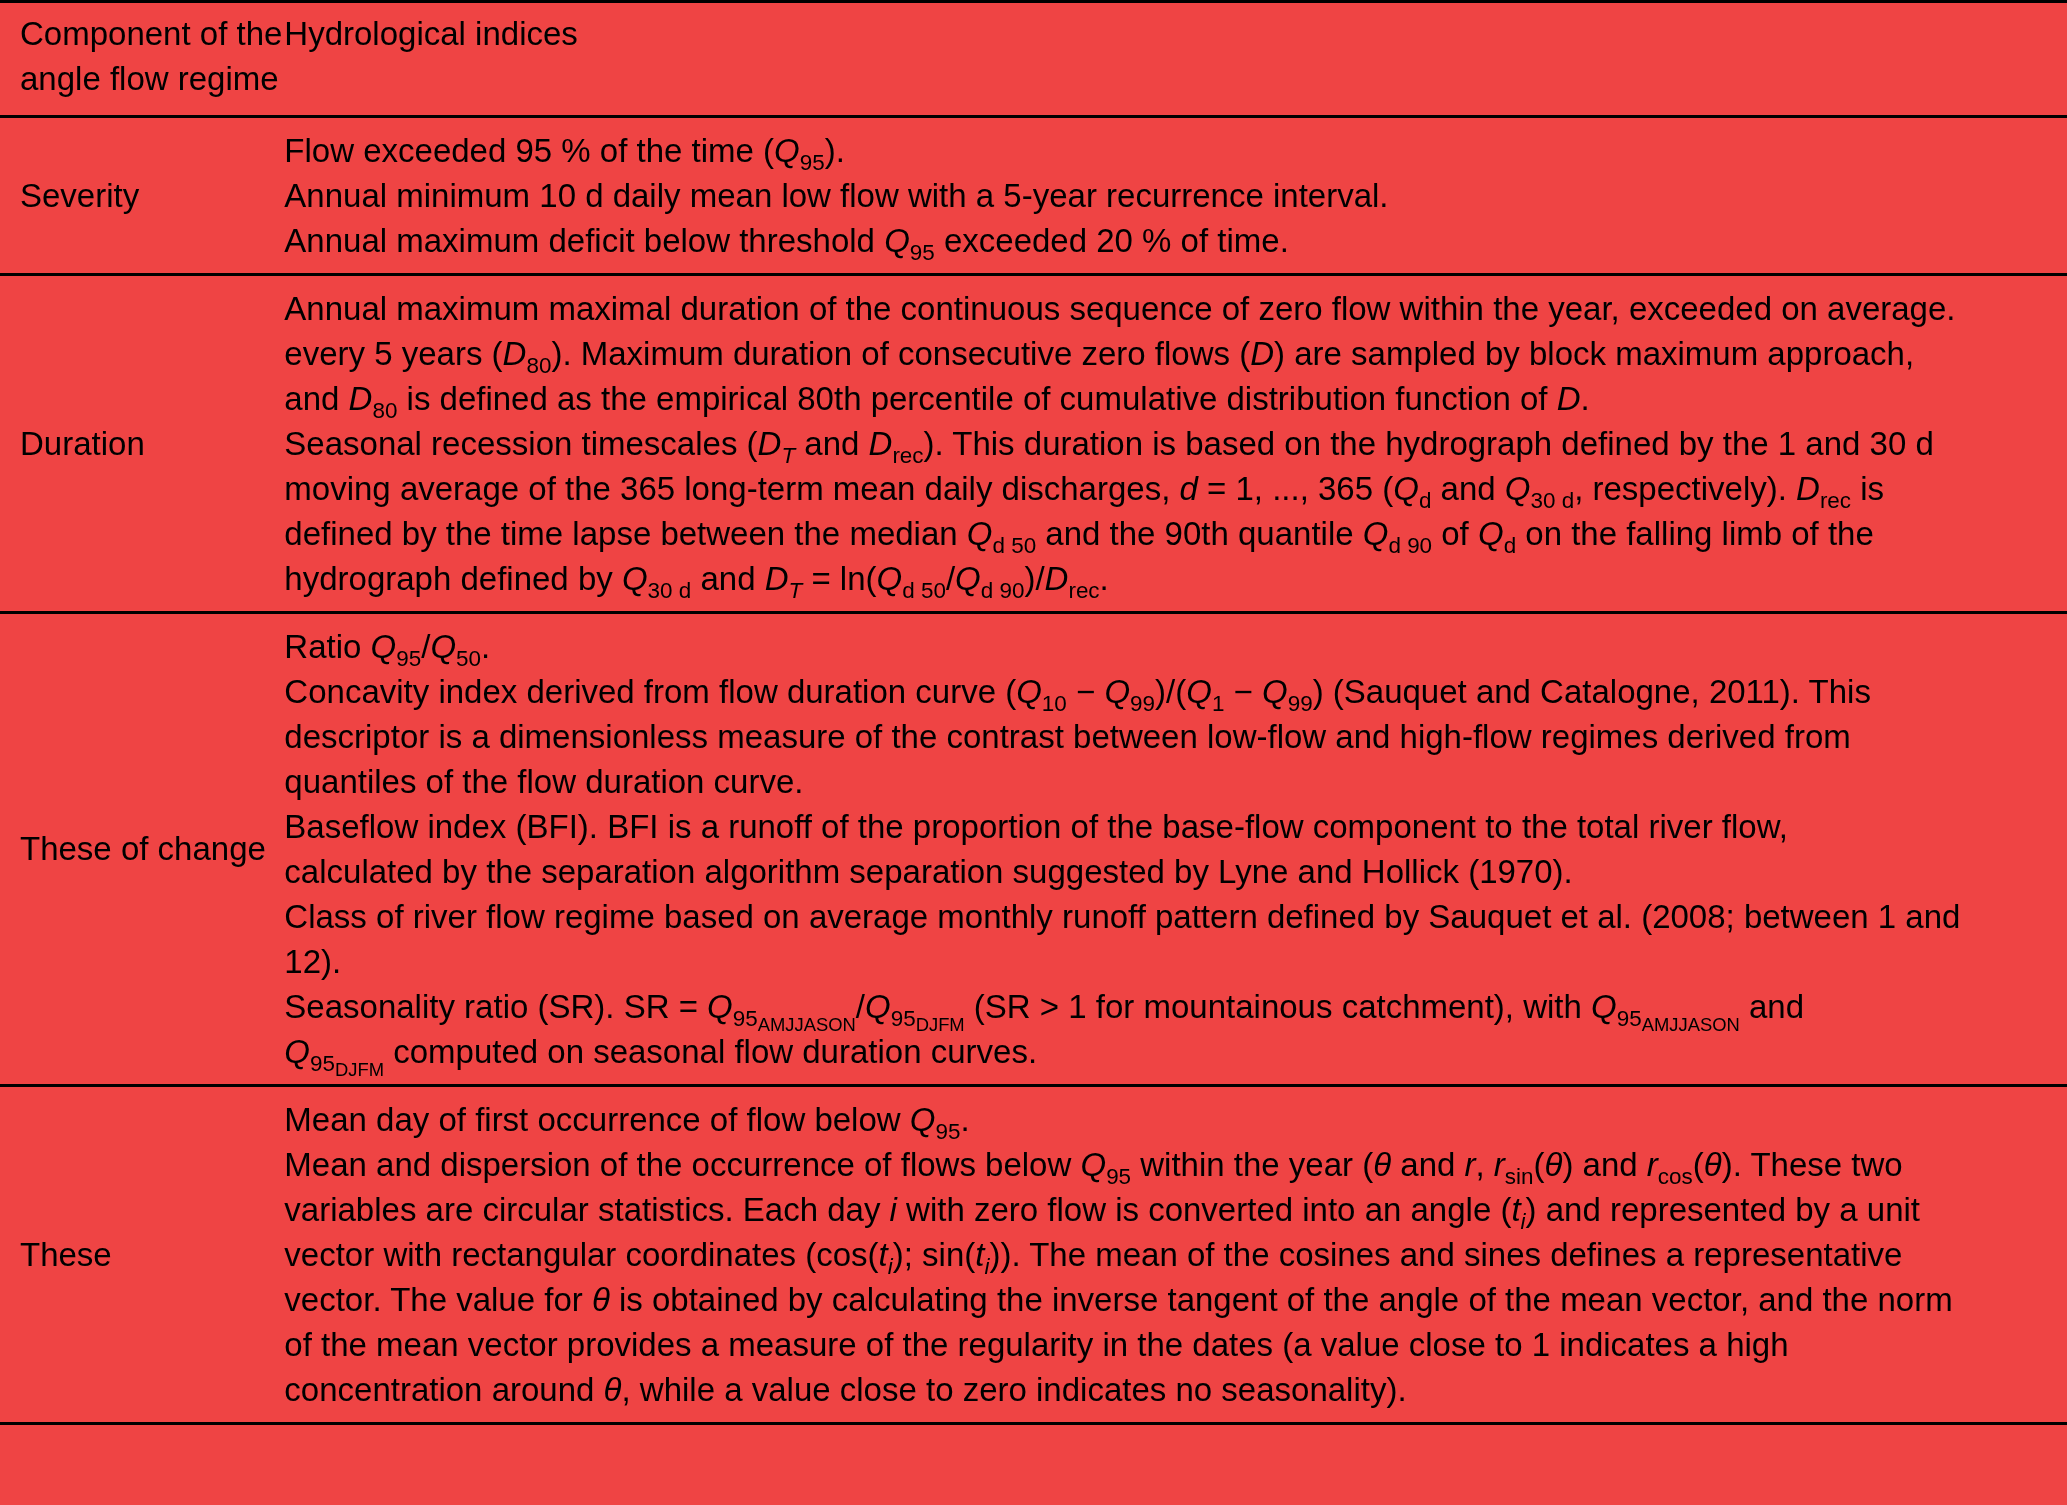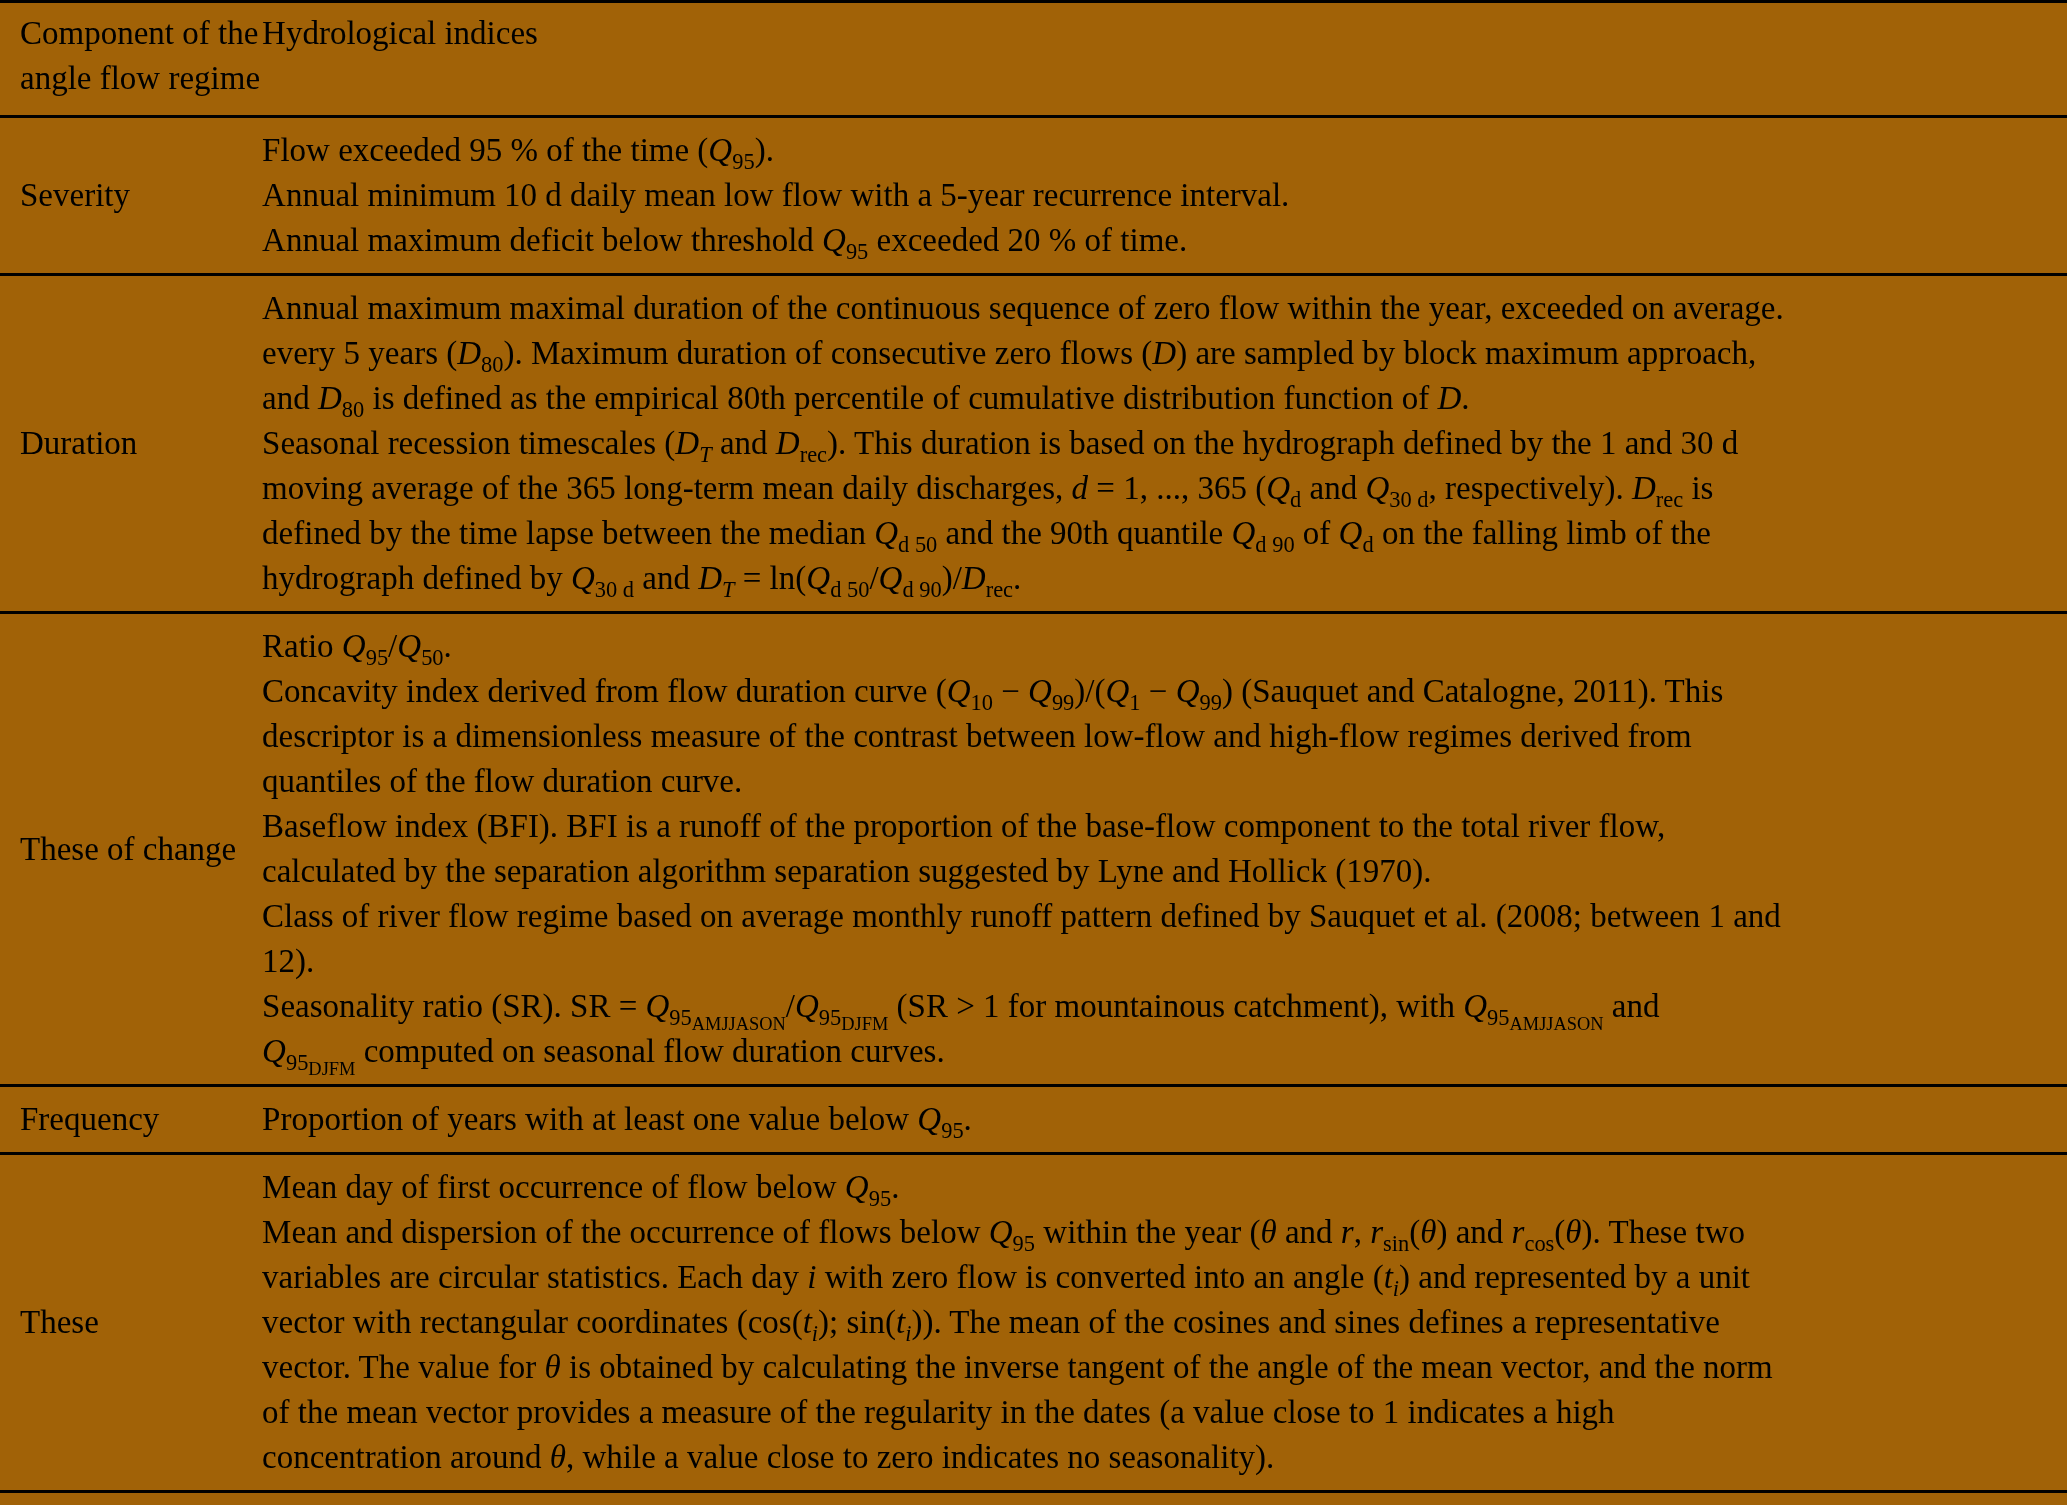--- a/index.html
+++ b/index.html
@@ -4,23 +4,23 @@
 <style>
   html, body {
     margin: 0;
     padding: 0;
     background: #ffffff;
   }
   .page {
     width: 2067px;
     min-height: 1505px;
     box-sizing: border-box;
-    background: #a16207;
+    background: #ef4444;
     color: #000000;
-    font-family: Liberation Serif, serif;
+    font-family: Liberation Sans, sans-serif;
     font-size: 33px;
   }
   table.hydro-table {
     width: 100%;
     border-collapse: collapse;
     border-top: 3px solid #000;
     border-bottom: 3px solid #000;
   }
   thead tr {
     border-bottom: 3px solid #000;
@@ -113,26 +113,20 @@
             <div class="index-line">quantiles of the flow duration curve.</div>
             <div class="index-line">Baseflow index (BFI). BFI is a runoff of the proportion of the base-flow component to the total river flow,</div>
             <div class="index-line">calculated by the separation algorithm separation suggested by Lyne and Hollick (1970).</div>
             <div class="index-line">Class of river flow regime based on average monthly runoff pattern defined by Sauquet et al. (2008; between 1 and</div>
             <div class="index-line">12).</div>
             <div class="index-line">Seasonality ratio (SR). SR = <i>Q</i><sub>95<sub>AMJJASON</sub></sub>/<i>Q</i><sub>95<sub>DJFM</sub></sub> (SR &gt; 1 for mountainous catchment), with <i>Q</i><sub>95<sub>AMJJASON</sub></sub> and</div>
             <div class="index-line"><i>Q</i><sub>95<sub>DJFM</sub></sub> computed on seasonal flow duration curves.</div>
           </td>
         </tr>
         <tr>
-          <td class="component-cell">Frequency</td>
-          <td class="indices-cell">
-            <div class="index-line">Proportion of years with at least one value below <i>Q</i><sub>95</sub>.</div>
-          </td>
-        </tr>
-        <tr>
           <td class="component-cell">These</td>
           <td class="indices-cell">
             <div class="index-line">Mean day of first occurrence of flow below <i>Q</i><sub>95</sub>.</div>
             <div class="index-line">Mean and dispersion of the occurrence of flows below <i>Q</i><sub>95</sub> within the year (<i>θ</i> and <i>r</i>, <i>r</i><sub>sin</sub>(<i>θ</i>) and <i>r</i><sub>cos</sub>(<i>θ</i>). These two</div>
             <div class="index-line">variables are circular statistics. Each day <i>i</i> with zero flow is converted into an angle (<i>t</i><sub><i>i</i></sub>) and represented by a unit</div>
             <div class="index-line">vector with rectangular coordinates (cos(<i>t</i><sub><i>i</i></sub>); sin(<i>t</i><sub><i>i</i></sub>)). The mean of the cosines and sines defines a representative</div>
             <div class="index-line">vector. The value for <i>θ</i> is obtained by calculating the inverse tangent of the angle of the mean vector, and the norm</div>
             <div class="index-line">of the mean vector provides a measure of the regularity in the dates (a value close to 1 indicates a high</div>
             <div class="index-line">concentration around <i>θ</i>, while a value close to zero indicates no seasonality).</div>
           </td>

